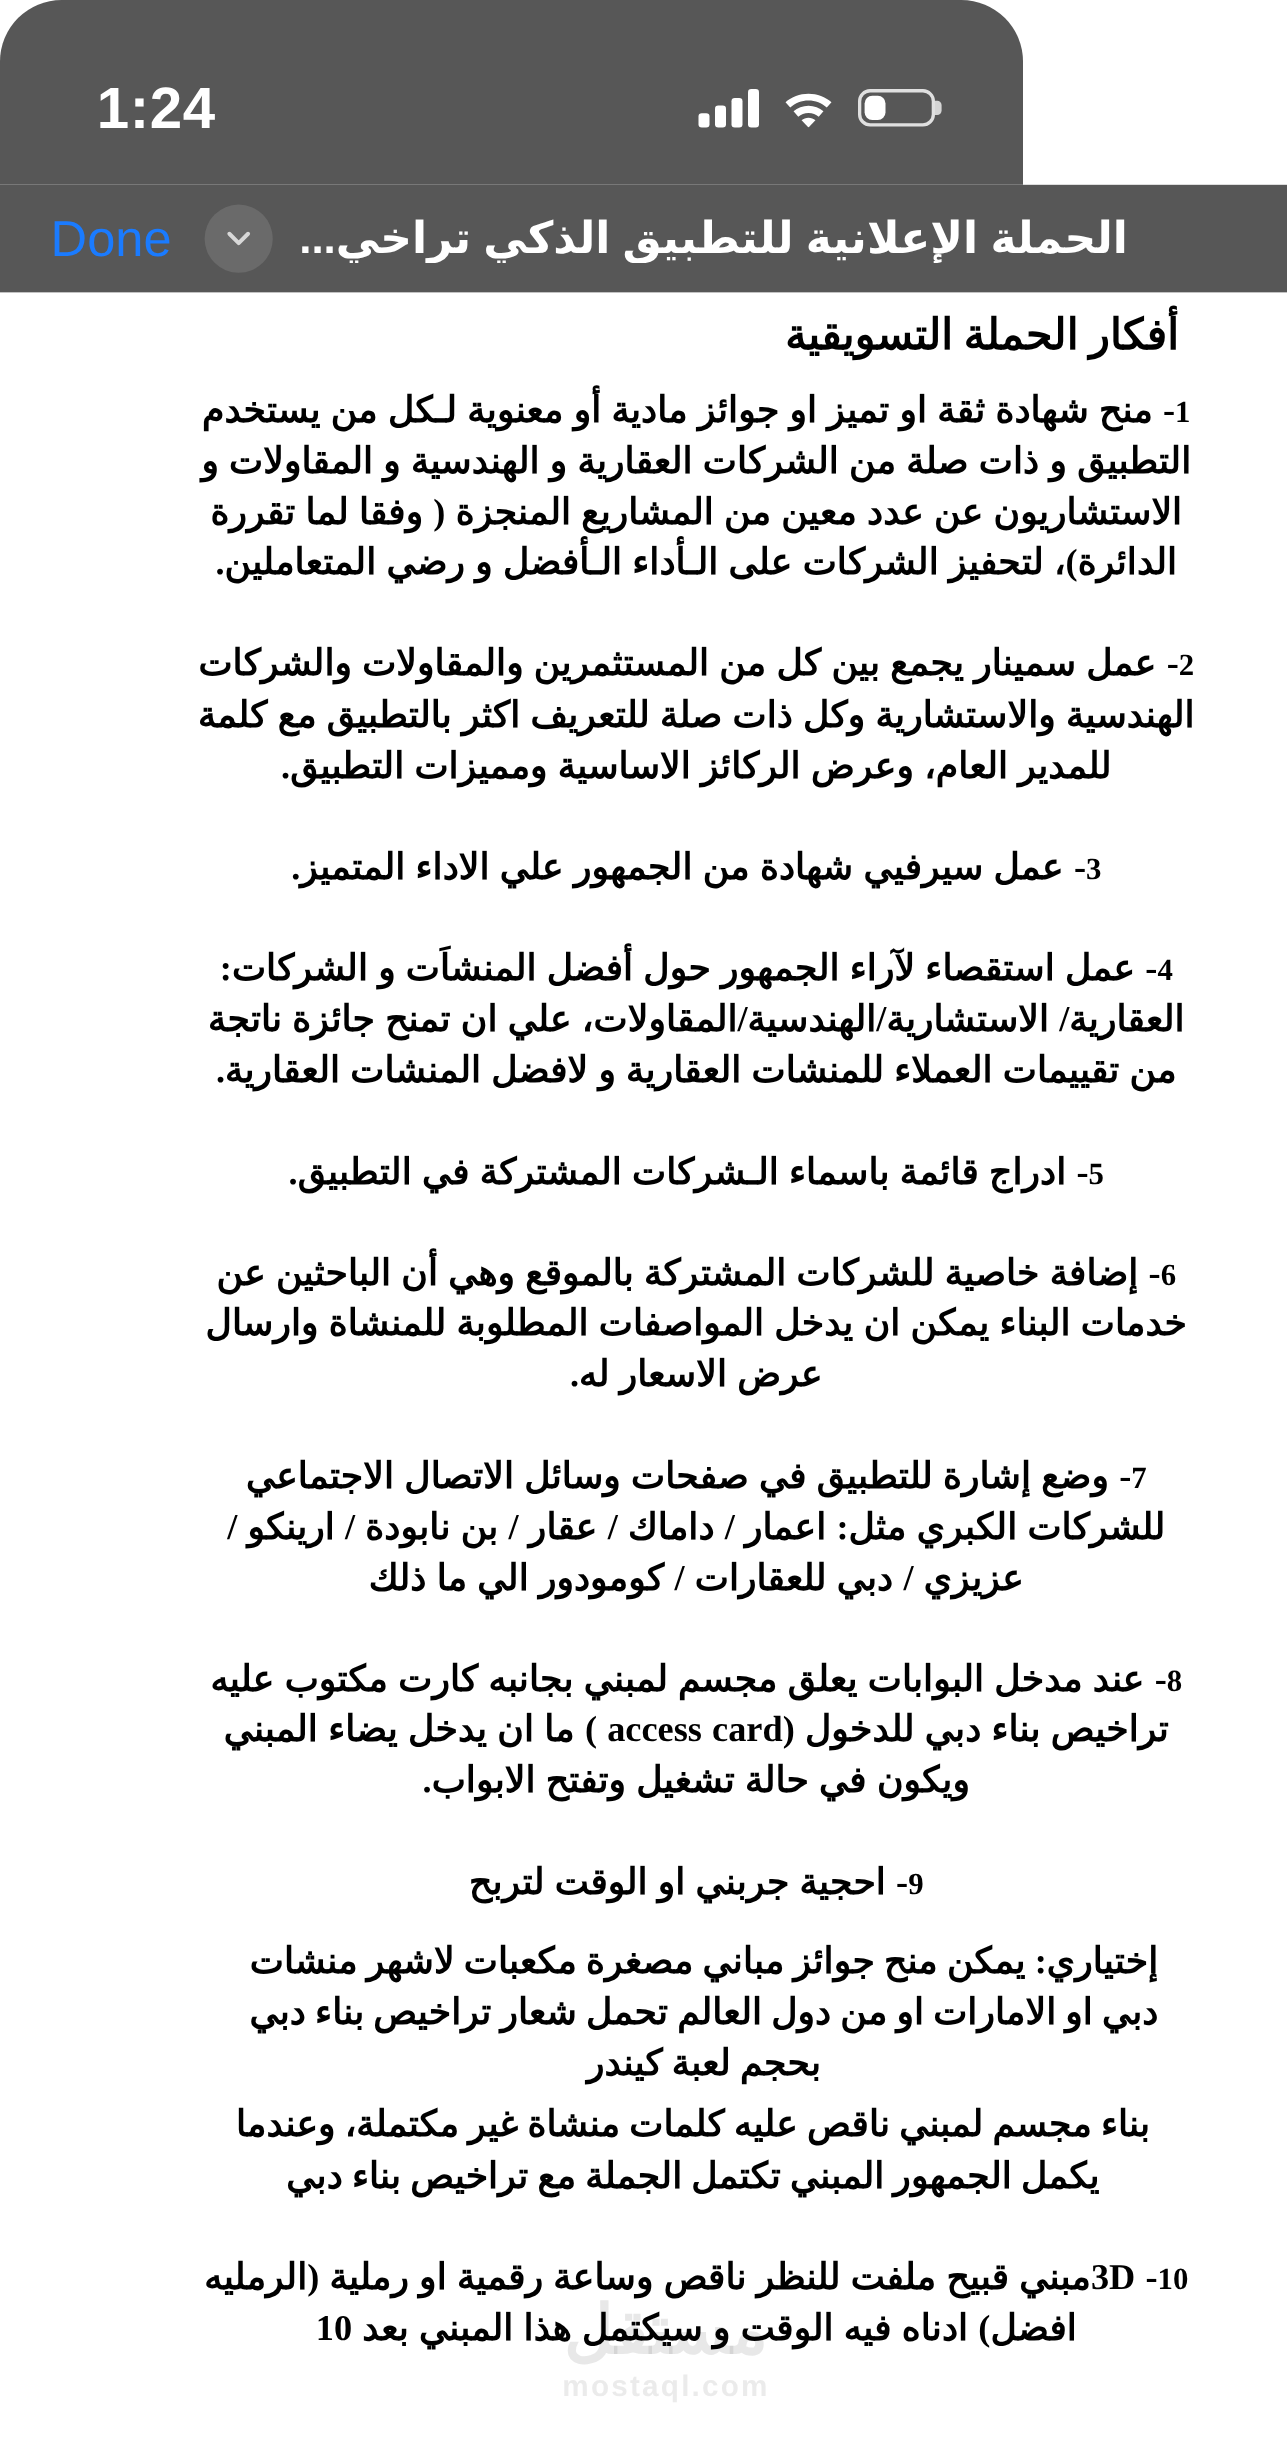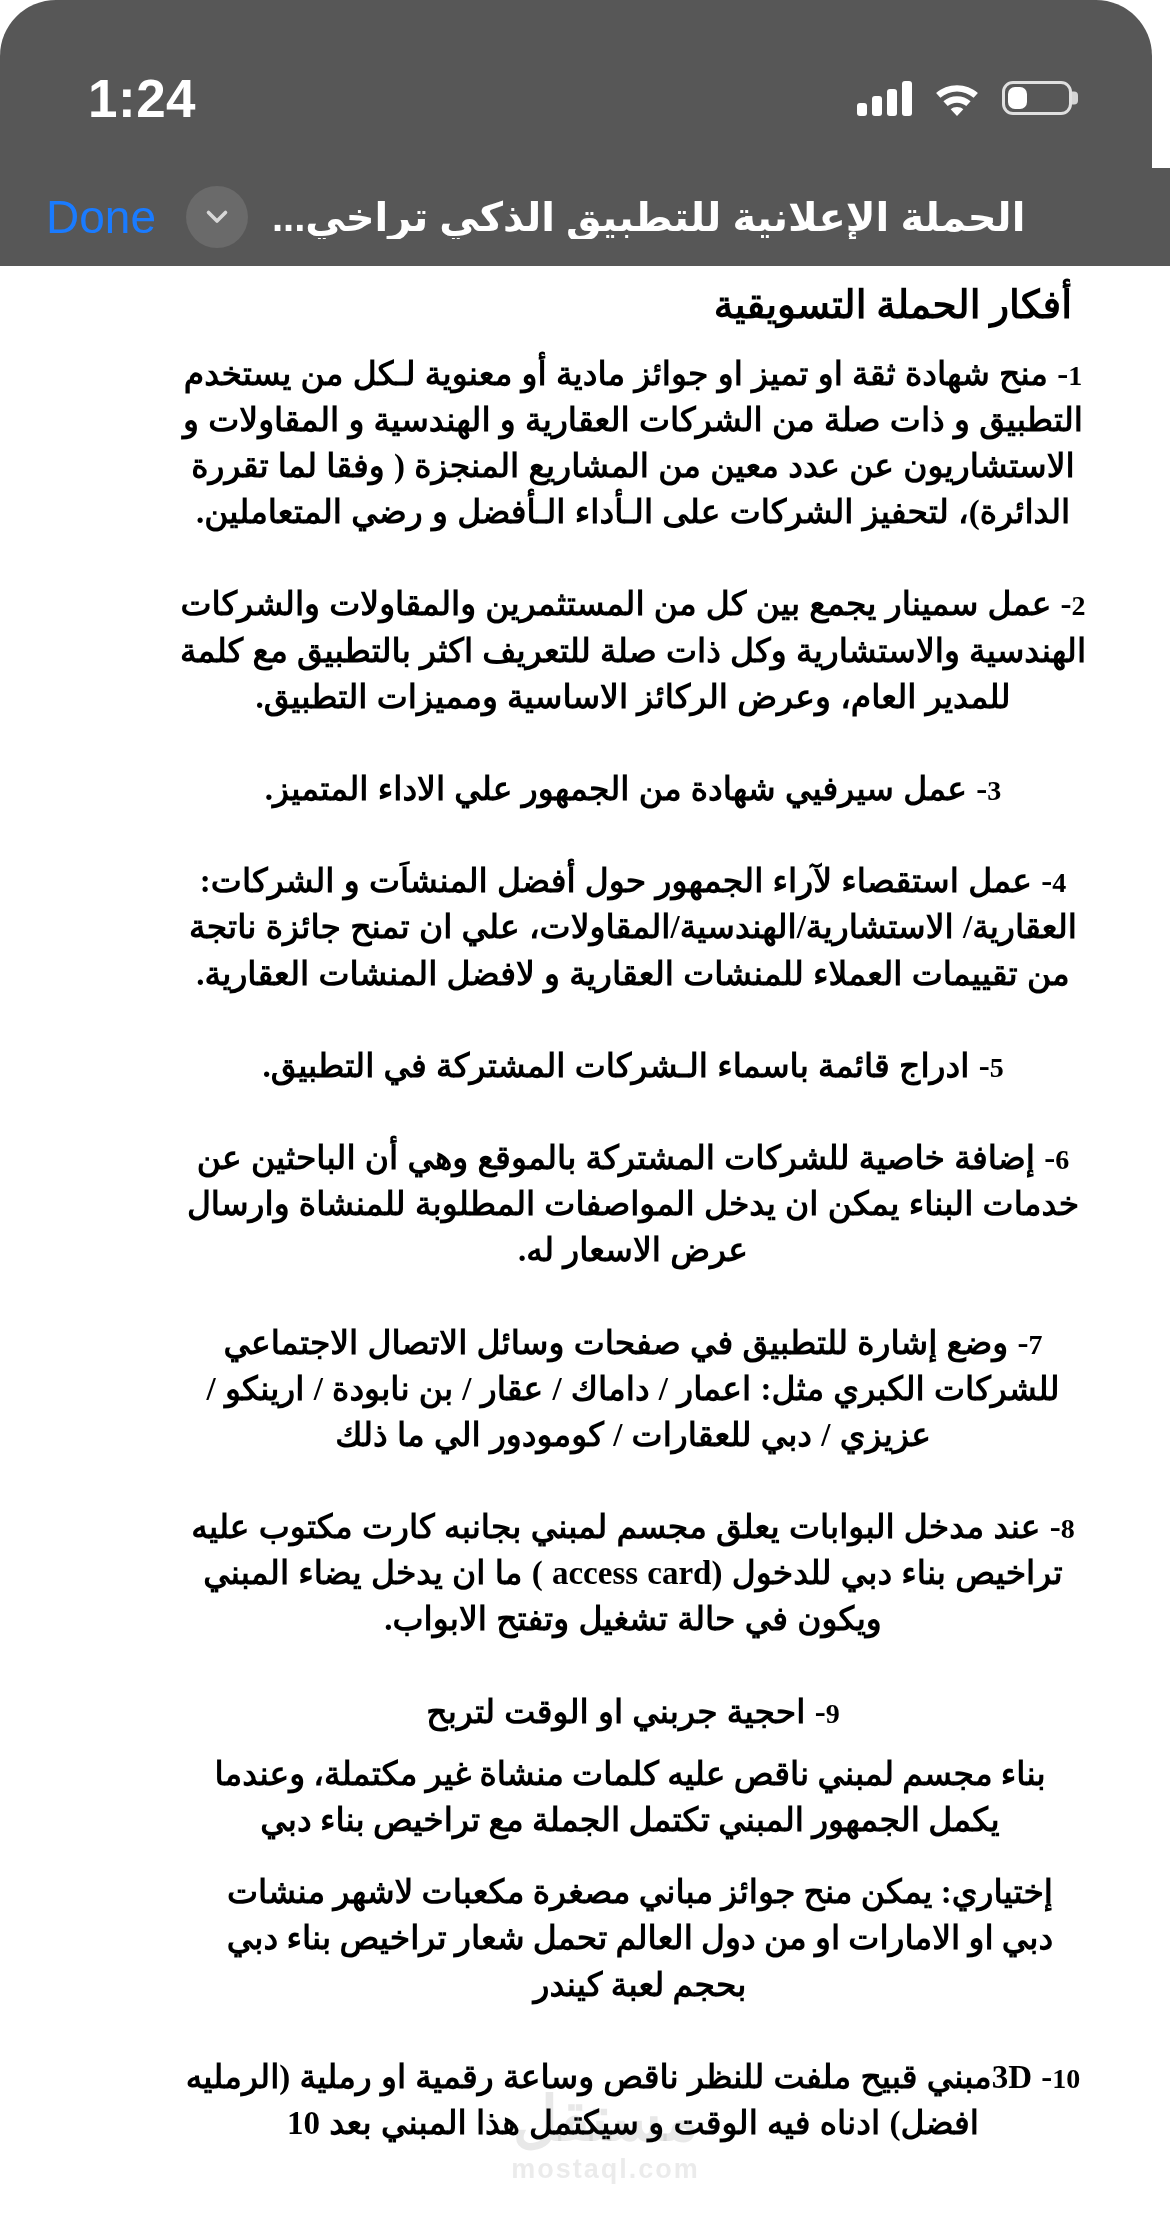--- a/index.html
+++ b/index.html
@@ -17,21 +17,21 @@
     width: 1170px;
     height: 2226px;
     background: #ffffff;
     overflow: hidden;
   }
 
   
   .statusbar {
     position: absolute;
     top: 0; left: 0;
-    width: 1152px;
+    width: 930px;
     height: 168px;
     background: #575757;
     border-top-left-radius: 56px;
     border-top-right-radius: 56px;
     display: flex;
     align-items: center;
     justify-content: space-between;
     padding: 28px 62px 0 62px;
     direction: ltr;
   }
@@ -309,22 +309,22 @@
       <div class="item">
         <p class="item-text"><span class="num">7</span>- <span>وضع إشارة للتطبيق في صفحات وسائل الاتصال الاجتماعي للشركات الكبري مثل: اعمار / داماك / عقار / بن نابودة / ارينكو / عزيزي / دبي للعقارات / كومودور الي ما ذلك</span></p>
       </div>
 
       <div class="item">
         <p class="item-text"><span class="num">8</span>- <span>عند مدخل البوابات يعلق مجسم لمبني بجانبه كارت مكتوب عليه تراخيص بناء دبي للدخول (access card ) ما ان يدخل يضاء المبني ويكون في حالة تشغيل وتفتح الابواب.</span></p>
       </div>
 
       <div class="item">
         <p class="item-text"><span class="num">9</span>- <span>احجية جربني او الوقت لتربح</span></p>
+        <p class="sub-text opt">إختياري: يمكن منح جوائز مباني مصغرة مكعبات لاشهر منشات دبي او الامارات او من دول العالم تحمل شعار تراخيص بناء دبي بحجم لعبة كيندر</p>
         <p class="sub-text">بناء مجسم لمبني ناقص عليه كلمات منشاة غير مكتملة، وعندما يكمل الجمهور المبني  تكتمل الجملة مع تراخيص بناء دبي</p>
-        <p class="sub-text opt">إختياري: يمكن منح جوائز مباني مصغرة مكعبات لاشهر منشات دبي او الامارات او من دول العالم تحمل شعار تراخيص بناء دبي بحجم لعبة كيندر</p>
       </div>
 
       <div class="item">
         <p class="item-text"><span class="num">10</span>- <span>3Dمبني قبيح ملفت للنظر ناقص وساعة رقمية او رملية (الرمليه افضل) ادناه فيه الوقت و سيكتمل هذا المبني بعد 10</span></p>
       </div>
 
     </div>
   </div>
 
 </div>

